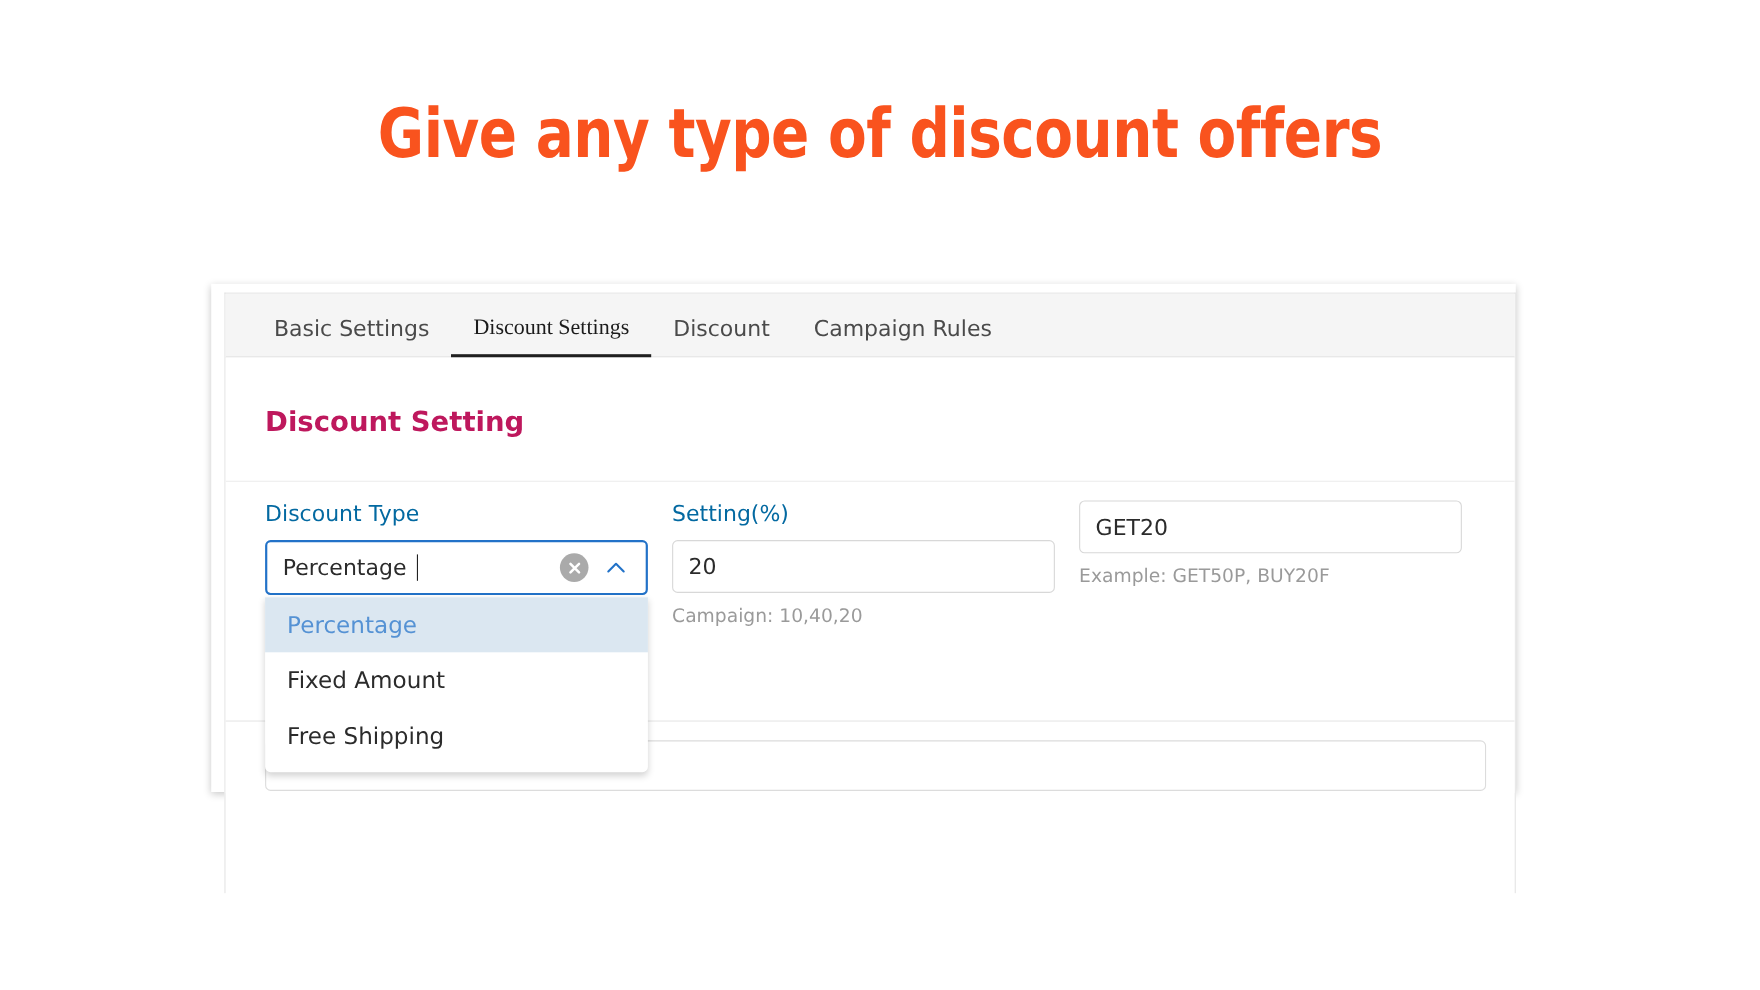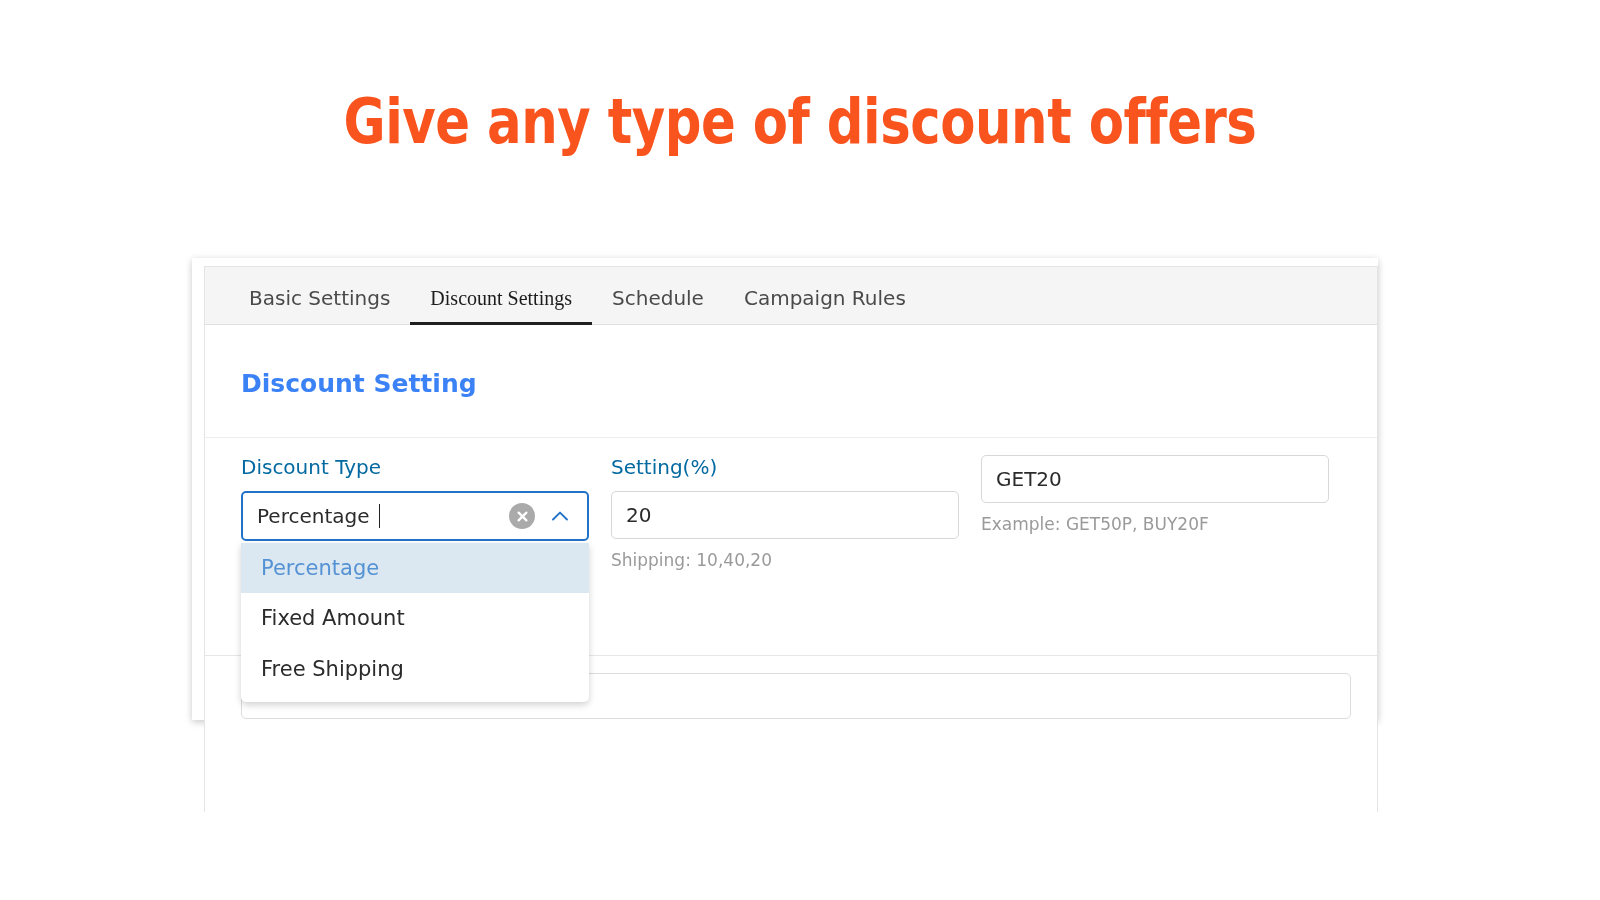--- a/index.html
+++ b/index.html
@@ -95,21 +95,21 @@
     position: relative;
     background: #ffffff;
     height: 396px;
   }
   .section-title {
     position: absolute;
     left: 36px;
     top: 44px;
     font-size: 25px;
     font-weight: bold;
-    color: #3b82f6;
+    color: #be185d;
   }
   .hr-top {
     position: absolute;
     left: 0;
     right: 0;
     top: 112px;
     height: 1px;
     background: #ededed;
   }
   .hr-bottom {
@@ -248,21 +248,21 @@
 <body>
 
 <div class="headline">Give any type of discount offers</div>
 
 <div class="shot-outer">
   <div class="shot-inner">
 
     <div class="tabbar">
       <div class="tab">Basic Settings</div>
       <div class="tab active">Discount Settings</div>
-      <div class="tab">Schedule</div>
+      <div class="tab">Discount</div>
       <div class="tab">Campaign Rules</div>
     </div>
 
     <div class="panel-body">
 
       <div class="section-title">Discount Setting</div>
       <div class="hr-top"></div>
 
       <div class="fields">
 
@@ -292,21 +292,21 @@
               <div class="option">Free Shipping</div>
             </div>
           </div>
         </div>
 
         <div class="field" style="left:406px; width:348px;">
           <span class="field-label">Setting(%)</span>
           <div class="input-box">
             <span>20</span>
           </div>
-          <div class="hint">Shipping: 10,40,20</div>
+          <div class="hint">Campaign: 10,40,20</div>
         </div>
 
         <div class="field" style="left:776px; width:348px;">
           <div class="input-box">
             <span>GET20</span>
           </div>
           <div class="hint">Example: GET50P, BUY20F</div>
         </div>
 
       </div>

